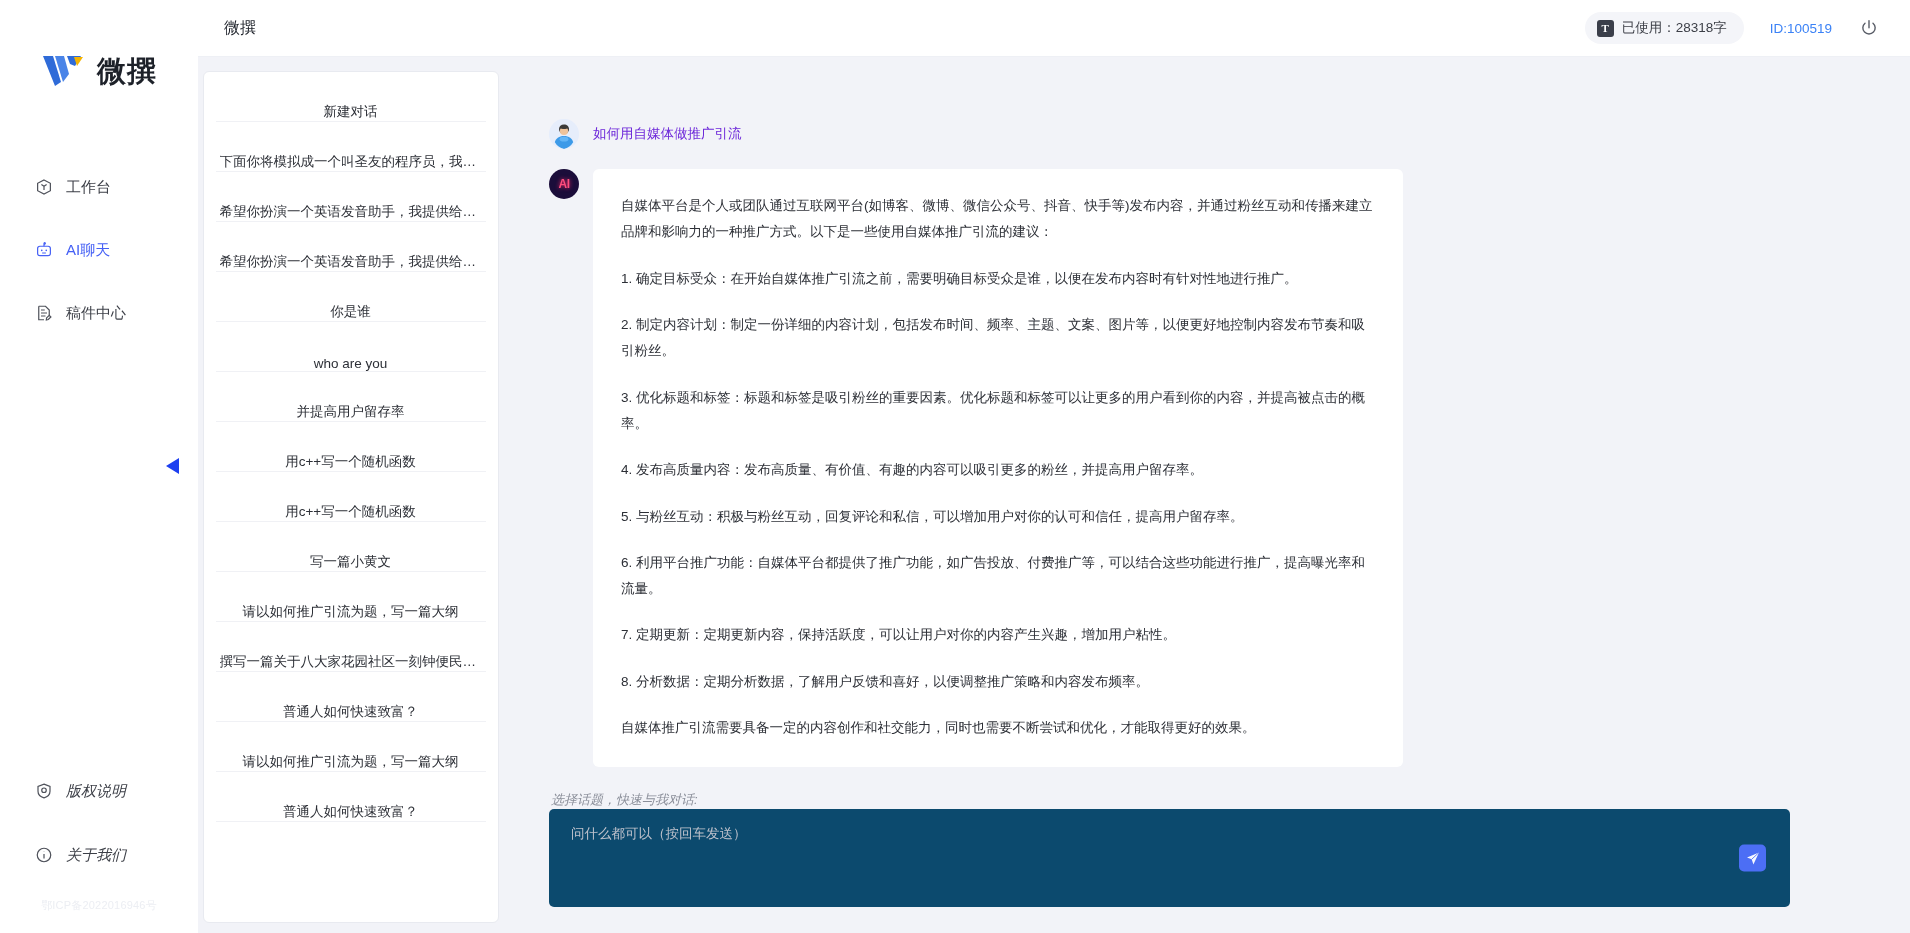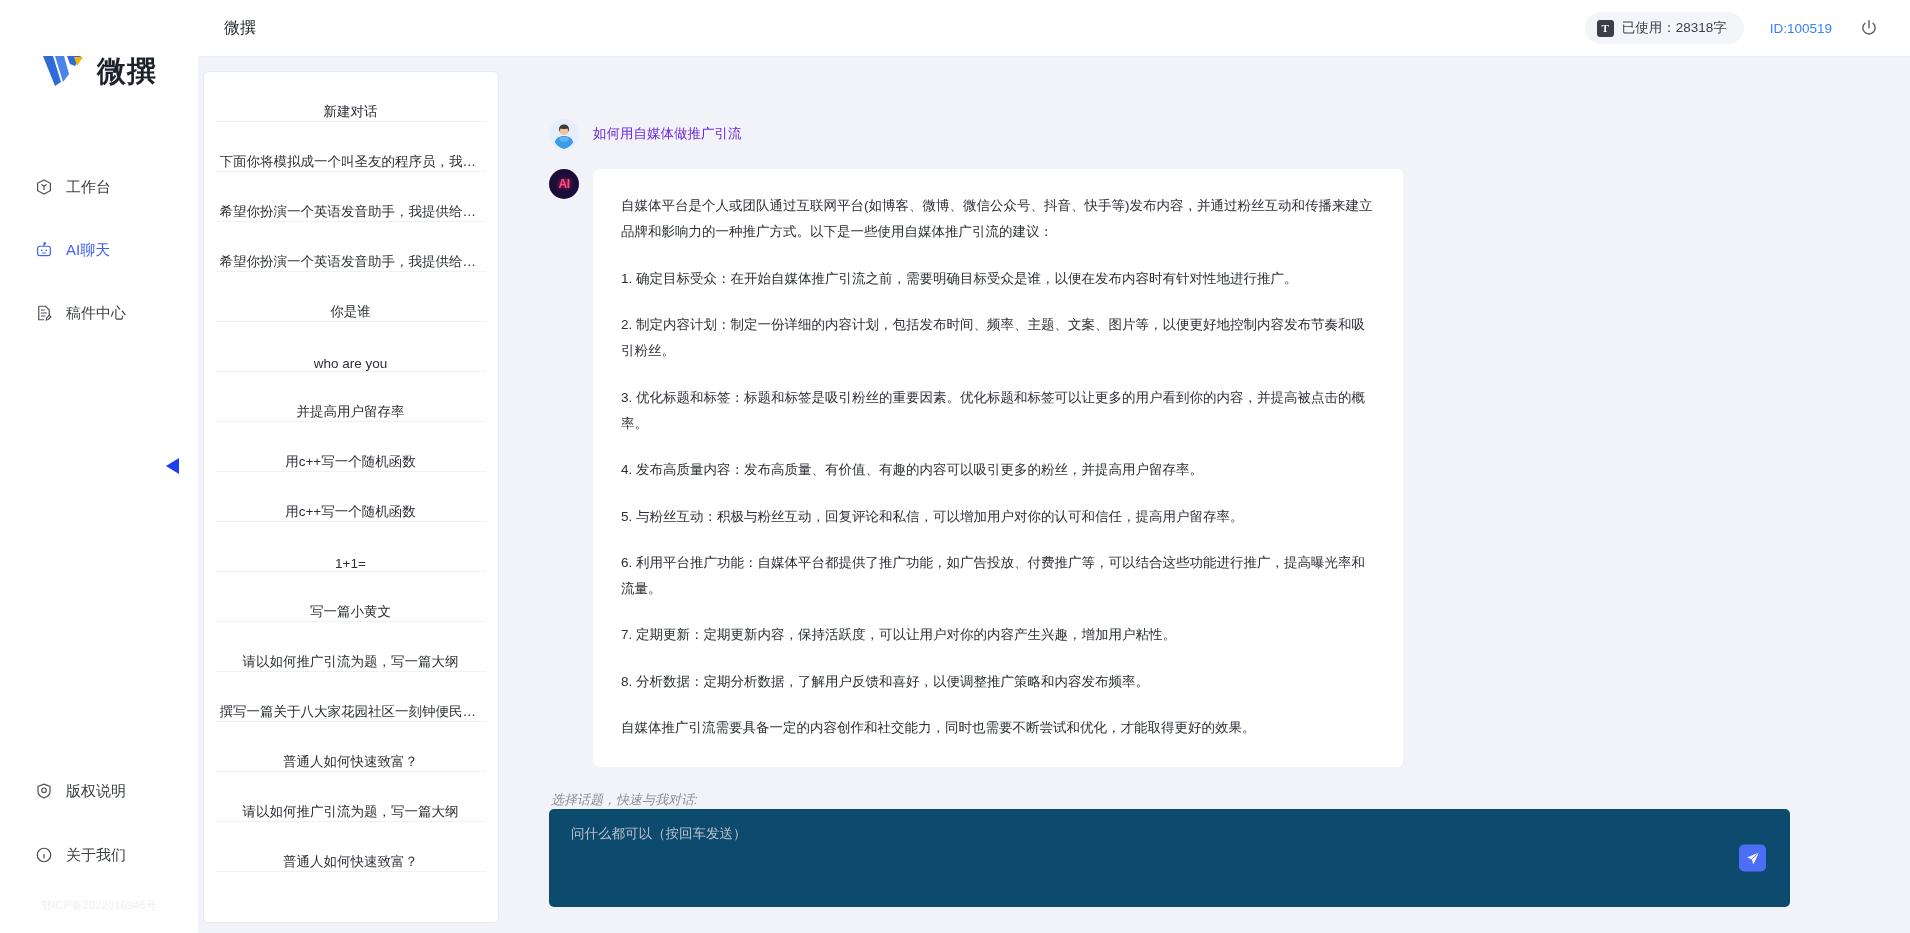--- a/index.html
+++ b/index.html
@@ -36,21 +36,21 @@
     display: flex; align-items: center; gap: 13px;
     height: 42px; padding-left: 34px;
     font-size: 15px; color: #3c3f47; cursor: pointer;
     margin-bottom: 21px;
   }
   .nav-item .ic { width: 19px; height: 19px; display:flex; align-items:center; justify-content:center; flex:0 0 19px;}
   .nav-item.active { color: #4560f5; align-items: center; }
   .nav-item.active .ic svg { stroke: #4560f5; }
   .nav-spacer { flex: 1 1 auto; }
   .bottom-nav { display: flex; flex-direction: column; padding-bottom: 6px; }
-  .bottom-nav .nav-item { margin-bottom: 22px; }
+  .bottom-nav .nav-item { margin-bottom: 22px; font-style: italic; }
   .icp {
     font-size: 11px; color: #eceef3; text-align: center;
     padding-bottom: 14px; letter-spacing: 0.2px;
   }
 
   
   .collapse-handle {
     position: absolute; left: 164px; top: 456px;
     width: 18px; height: 20px; cursor: pointer; z-index: 30;
   }
@@ -301,23 +301,20 @@
           <div class="conv-item">
               <span>并提高用户留存率</span>
             </div>
           <div class="conv-item">
               <span>用c++写一个随机函数</span>
             </div>
           <div class="conv-item">
               <span>用c++写一个随机函数</span>
             </div>
           <div class="conv-item">
-              <span>1+1=</span>
-            </div>
-          <div class="conv-item">
               <span>写一篇小黄文</span>
             </div>
           <div class="conv-item">
               <span>请以如何推广引流为题，写一篇大纲</span>
             </div>
           <div class="conv-item">
               <span>撰写一篇关于八大家花园社区一刻钟便民生...</span>
             </div>
           <div class="conv-item">
               <span>普通人如何快速致富？</span>

